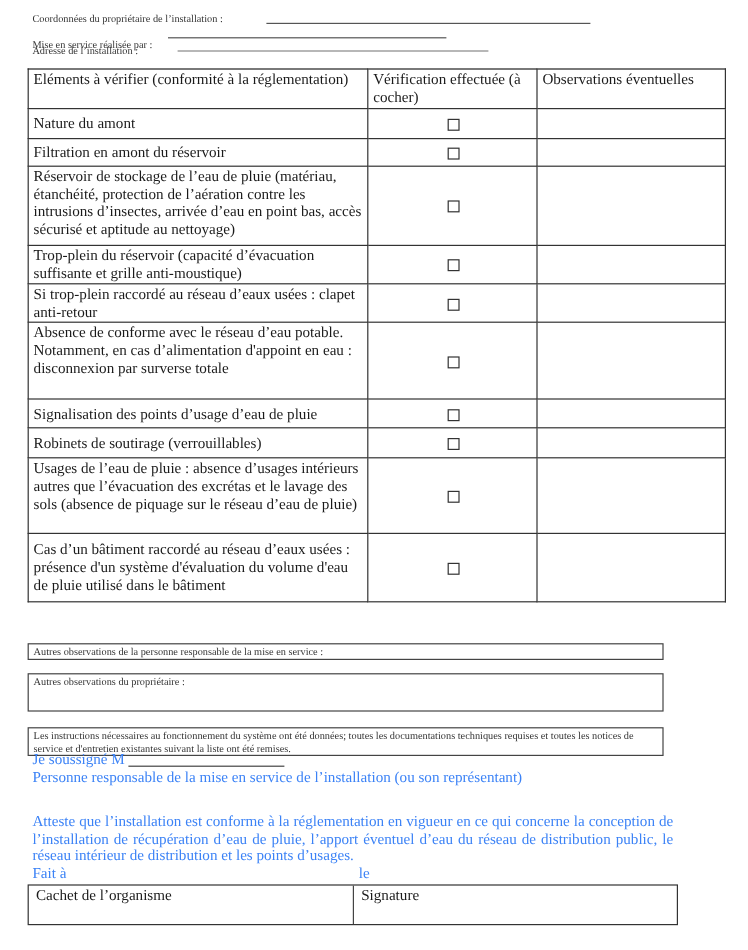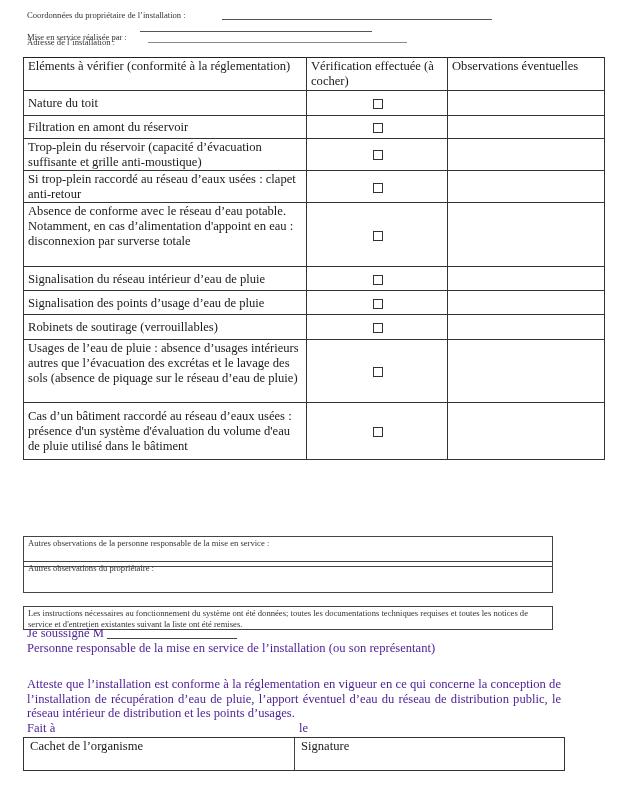--- a/index.html
+++ b/index.html
@@ -25,21 +25,21 @@
       display: inline-block; width: 8px; height: 8px; border: 1px solid #333;
       background: #fff; vertical-align: middle;
     }
 
     .obsbox {
       position: absolute; left: 23px; width: 530px; border: 1px solid #444;
       font-size: 8.6px; line-height: 11px; padding: 1px 4px 1px 4px; color: #333;
       box-sizing: border-box;
     }
 
-    .para { position: absolute; font-size: 12.6px; line-height: 14.5px; color: #4c1d95; }
+    .para { position: absolute; font-size: 12.6px; line-height: 14.5px; color: #3b82f6; }
     .just { text-align: justify; text-align-last: left; }
     .sig {
       position: absolute; left: 23px; top: 737px; width: 542px; height: 34px;
       border: 1px solid #333; box-sizing: border-box; display: flex;
     }
     .sig-cell { font-size: 12.6px; line-height: 14px; padding: 1px 6px; box-sizing: border-box; }
     .sig-left { width: 271px; border-right: 1px solid #444; }
     .sig-right { flex: 1; }
   </style>
 </head>
@@ -64,49 +64,49 @@
   </colgroup>
   <thead>
     <tr style="height:33px;">
       <th>Eléments à vérifier (conformité à la réglementation)</th>
       <th>Vérification effectuée (à cocher)</th>
       <th>Observations éventuelles</th>
     </tr>
   </thead>
   <tbody>
     <tr style="height:25px;">
-      <td style="vertical-align:middle;">Nature du toit</td>
+      <td style="vertical-align:middle;">Nature du amont</td>
       <td class="chk"><span class="box"></span></td>
       <td></td>
     </tr>
     <tr style="height:23px;">
       <td style="vertical-align:middle;">Filtration en amont du réservoir</td>
+      <td class="chk"><span class="box"></span></td>
+      <td></td>
+    </tr>
+    <tr style="height:66px;">
+      <td>Réservoir de stockage de l’eau de pluie (matériau, étanchéité, protection de l’aération contre les intrusions d’insectes, arrivée d’eau en point bas, accès sécurisé et aptitude au nettoyage)</td>
       <td class="chk"><span class="box"></span></td>
       <td></td>
     </tr>
     <tr style="height:32px;">
       <td>Trop-plein du réservoir (capacité d’évacuation suffisante et grille anti-moustique)</td>
       <td class="chk"><span class="box"></span></td>
       <td></td>
     </tr>
     <tr style="height:31px;">
       <td>Si trop-plein raccordé au réseau d’eaux usées : clapet anti-retour</td>
       <td class="chk"><span class="box"></span></td>
       <td></td>
     </tr>
     <tr style="height:64px;">
       <td>
         <div>Absence de conforme avec le réseau d’eau potable.</div>
         <div>Notamment, en cas d’alimentation d'appoint en eau : disconnexion par surverse totale</div>
       </td>
-      <td class="chk"><span class="box"></span></td>
-      <td></td>
-    </tr>
-    <tr style="height:24px;">
-      <td style="vertical-align:middle;">Signalisation du réseau intérieur d’eau de pluie</td>
       <td class="chk"><span class="box"></span></td>
       <td></td>
     </tr>
     <tr style="height:24px;">
       <td style="vertical-align:middle;">Signalisation des points d’usage d’eau de pluie</td>
       <td class="chk"><span class="box"></span></td>
       <td></td>
     </tr>
     <tr style="height:25px;">
       <td style="vertical-align:middle;">Robinets de soutirage (verrouillables)</td>
@@ -119,21 +119,21 @@
       <td></td>
     </tr>
     <tr style="height:57px;">
       <td style="vertical-align:middle;">Cas d’un bâtiment raccordé au réseau d’eaux usées : présence d'un système d'évaluation du volume d'eau de pluie utilisé dans le bâtiment</td>
       <td class="chk"><span class="box"></span></td>
       <td></td>
     </tr>
   </tbody>
 </table>
 
-<div class="obsbox" style="top:536px; height:31px;">
+<div class="obsbox" style="top:536px; height:14px;">
   <span>Autres observations de la personne responsable de la mise en service :</span>
 </div>
 <div class="obsbox" style="top:561px; height:32px;">
   <span>Autres observations du propriétaire :</span>
 </div>
 <div class="obsbox" style="top:586px; height:24px;margin-top:20px;">
   <span>Les instructions nécessaires au fonctionnement du système ont été données; toutes les documentations techniques requises et toutes les notices de service et d'entretien existantes suivant la liste ont été remises.</span>
 </div>
 
 <div class="para" style="left:27px; top:626px; white-space:nowrap;">

